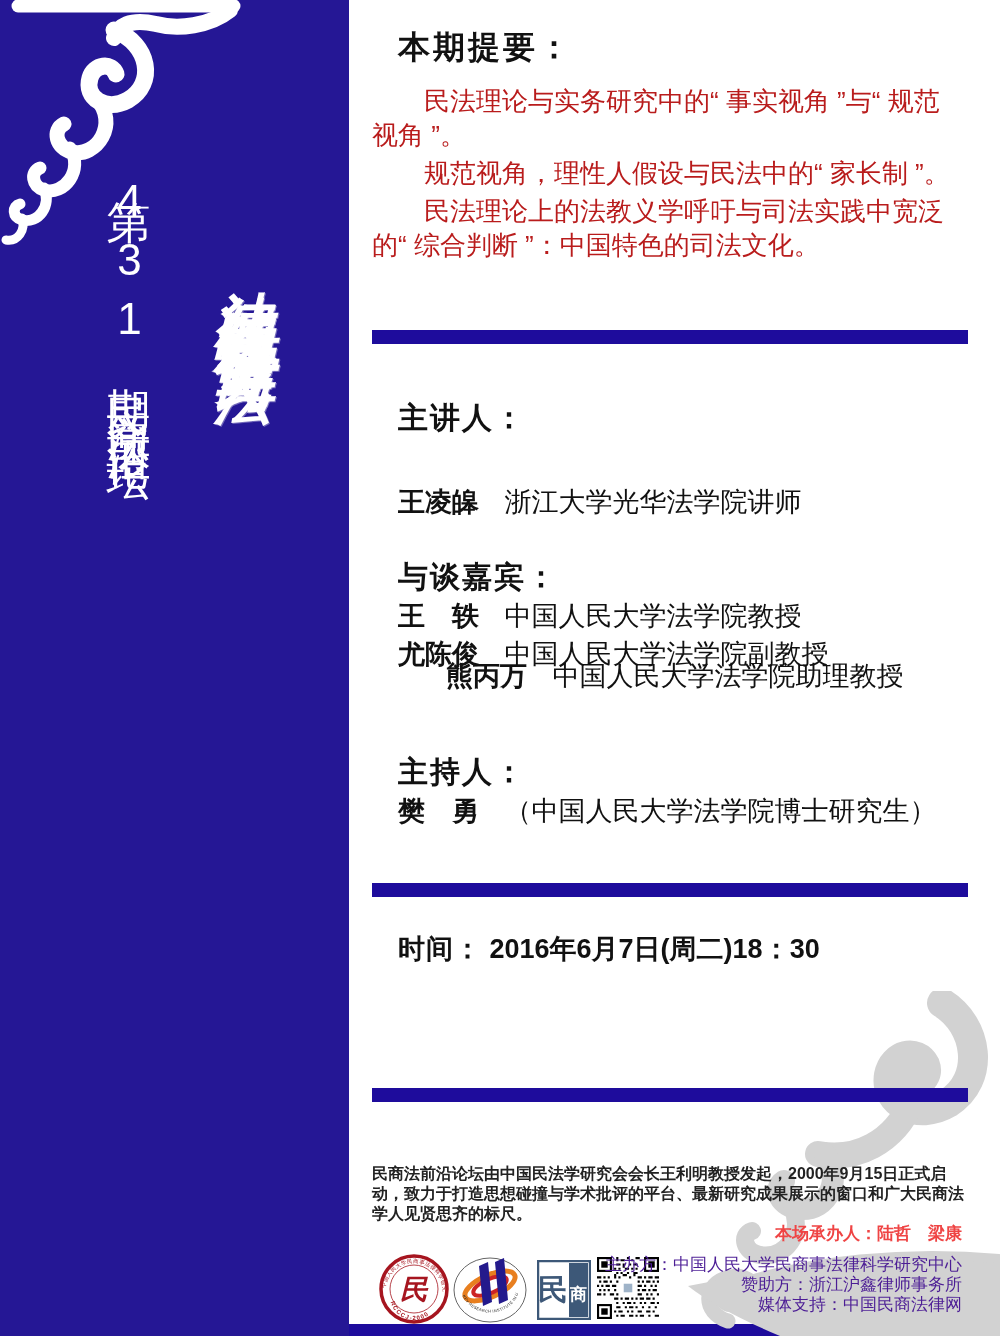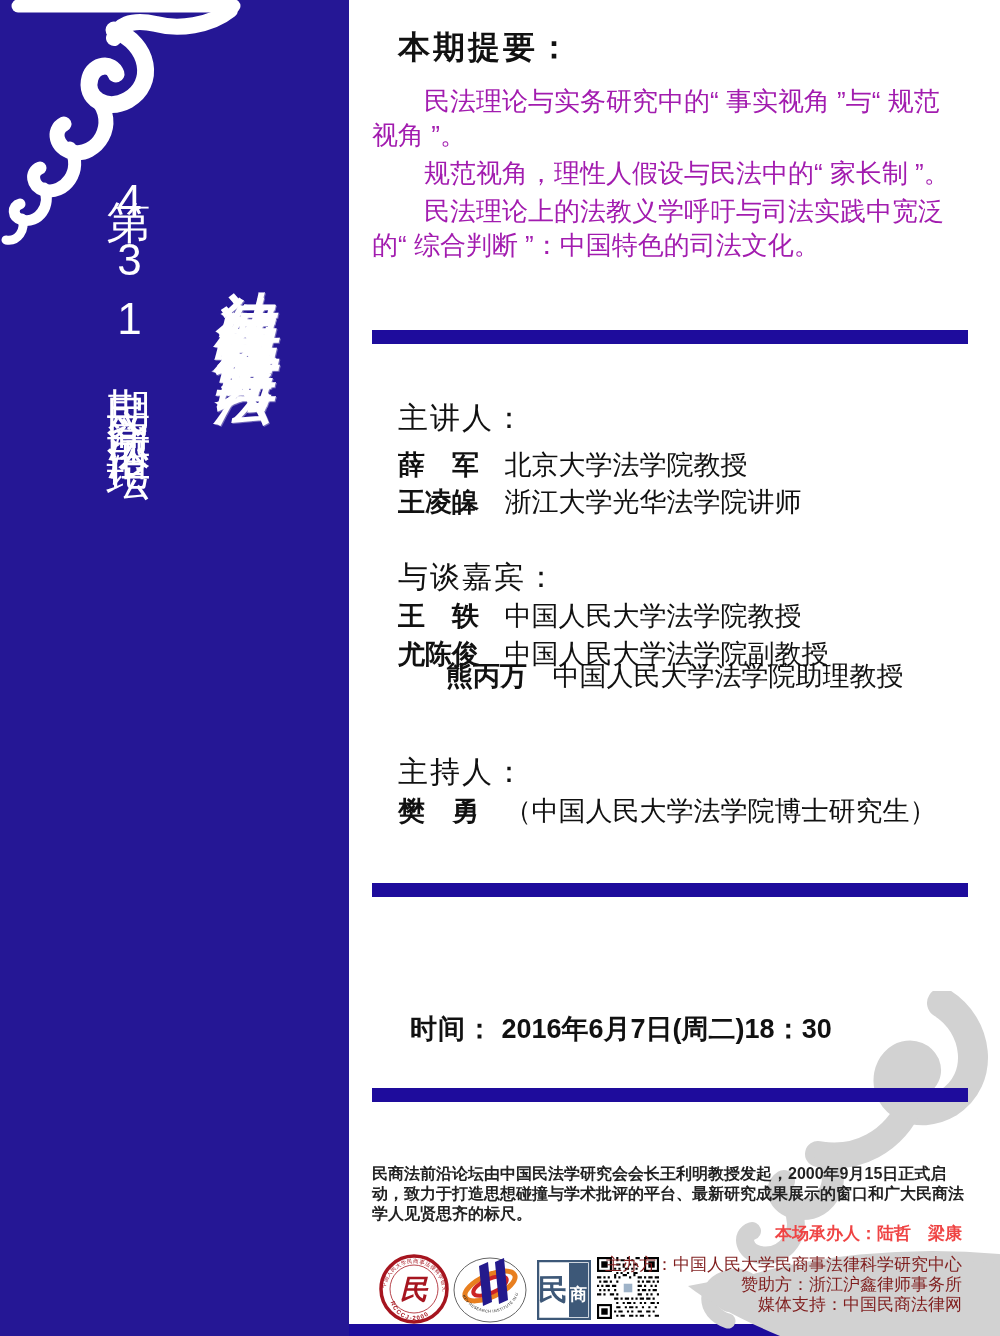--- a/index.html
+++ b/index.html
@@ -15,34 +15,34 @@
             writing-mode:vertical-rl;text-orientation:upright;
             color:#fff;font-size:58px;letter-spacing:7px;font-weight:700;font-style:italic;
             font-family:"DejaVu Serif",serif;white-space:nowrap;text-shadow:1px 1px 0 rgba(255,255,255,.35);}
   
   .content{position:absolute;left:349px;top:0;width:651px;height:1336px;z-index:2;}
   .cloud-bottom{position:absolute;right:0;bottom:0;z-index:1;}
   .bottom-bar{position:absolute;left:0;top:1324px;width:1000px;height:12px;background:#1e0c9c;z-index:0;}
   .h-bar{position:absolute;left:23px;width:596px;height:14px;background:#1e0c9c;}
   .bar1{top:330px;} .bar2{top:883px;} .bar3{top:1088px;}
   .summary-heading{position:absolute;left:49px;top:26px;font-size:32px;font-weight:700;letter-spacing:3px;}
-  .summary-body{position:absolute;left:23px;top:84px;width:585px;font-size:26px;line-height:34px;color:#a21caf;}
+  .summary-body{position:absolute;left:23px;top:84px;width:585px;font-size:26px;line-height:34px;color:#b91c1c;}
   .summary-body p{margin:0 0 4px 0;text-indent:2em;}
-  .sec-heading{position:absolute;left:49px;font-size:30px;font-weight:400;letter-spacing:2px;}
+  .sec-heading{position:absolute;left:49px;font-size:30px;font-weight:700;letter-spacing:2px;}
   .row{position:absolute;left:49px;font-size:27px;white-space:nowrap;}
   .row .name{display:inline-block;min-width:99px;font-weight:700;}
   .row .aff{font-weight:400;}
   .sched-row{position:absolute;left:49px;font-size:27px;white-space:nowrap;}
   .sched-row .lbl{font-weight:700;letter-spacing:1px;}
   .sched-row .val{font-weight:700;}
   .about{position:absolute;left:23px;top:1164px;width:600px;font-size:16px;line-height:20px;
          font-weight:700;color:#222;}
   .organizer{position:absolute;right:38px;top:1222px;font-size:17px;font-weight:700;color:#ef4444;}
   .footer-lines{position:absolute;right:38px;top:1255px;text-align:right;font-size:17px;
-                line-height:20px;color:#7f1d1d;}
+                line-height:20px;color:#4c1d95;}
   .logo{position:absolute;}
   .logo-seal{left:29px;top:1252px;}
   .logo-oval{left:103px;top:1256px;}
   .logo-square{left:188px;top:1260px;}
   .logo-qr{left:248px;top:1257px;}
 </style>
 </head>
 <body>
 
 <div class="page">
@@ -83,24 +83,20 @@
 
     <div class="summary-body">
       <p>民法理论与实务研究中的“ 事实视角 ”与“ 规范视角 ”。</p>
       <p>规范视角，理性人假设与民法中的“ 家长制 ”。</p>
       <p>民法理论上的法教义学呼吁与司法实践中宽泛的“ 综合判断 ”：中国特色的司法文化。</p>
     </div>
 
     <div class="h-bar bar1"></div>
 
     <div class="sec-heading" style="top:398px;">主讲人：</div>
-    <div class="row" style="top:447px;">
-      <span class="name">薛　军</span>
-      <span class="aff">北京大学法学院教授</span>
-    </div>
     <div class="row" style="top:484px;">
       <span class="name">王凌皞</span>
       <span class="aff">浙江大学光华法学院讲师</span>
     </div>
 
     <div class="sec-heading" style="top:557px;">与谈嘉宾：</div>
     <div class="row" style="top:598px;">
       <span class="name">王　轶</span>
       <span class="aff">中国人民大学法学院教授</span>
     </div>
@@ -114,21 +110,21 @@
     </div>
 
     <div class="sec-heading" style="top:752px;text-align:center;">主持人：</div>
     <div class="row" style="top:793px;">
       <span class="name">樊　勇</span>
       <span class="aff">（中国人民大学法学院博士研究生）</span>
     </div>
 
     <div class="h-bar bar2"></div>
 
-    <div class="sched-row" style="top:1011px;margin-left:12px;">
+    <div class="sched-row" style="top:931px;">
       <span class="lbl">时间：</span>
       <span class="val">2016年6月7日(周二)18：30</span>
     </div>
 
     <div class="h-bar bar3"></div>
 
     <div class="about">民商法前沿论坛由中国民法学研究会会长王利明教授发起，2000年9月15日正式启动，致力于打造思想碰撞与学术批评的平台、最新研究成果展示的窗口和广大民商法学人见贤思齐的标尺。</div>
     <div class="organizer">本场承办人：陆哲　梁康</div>
 
     <svg class="logo logo-seal" width="72" height="74" viewBox="0 0 72 74">

